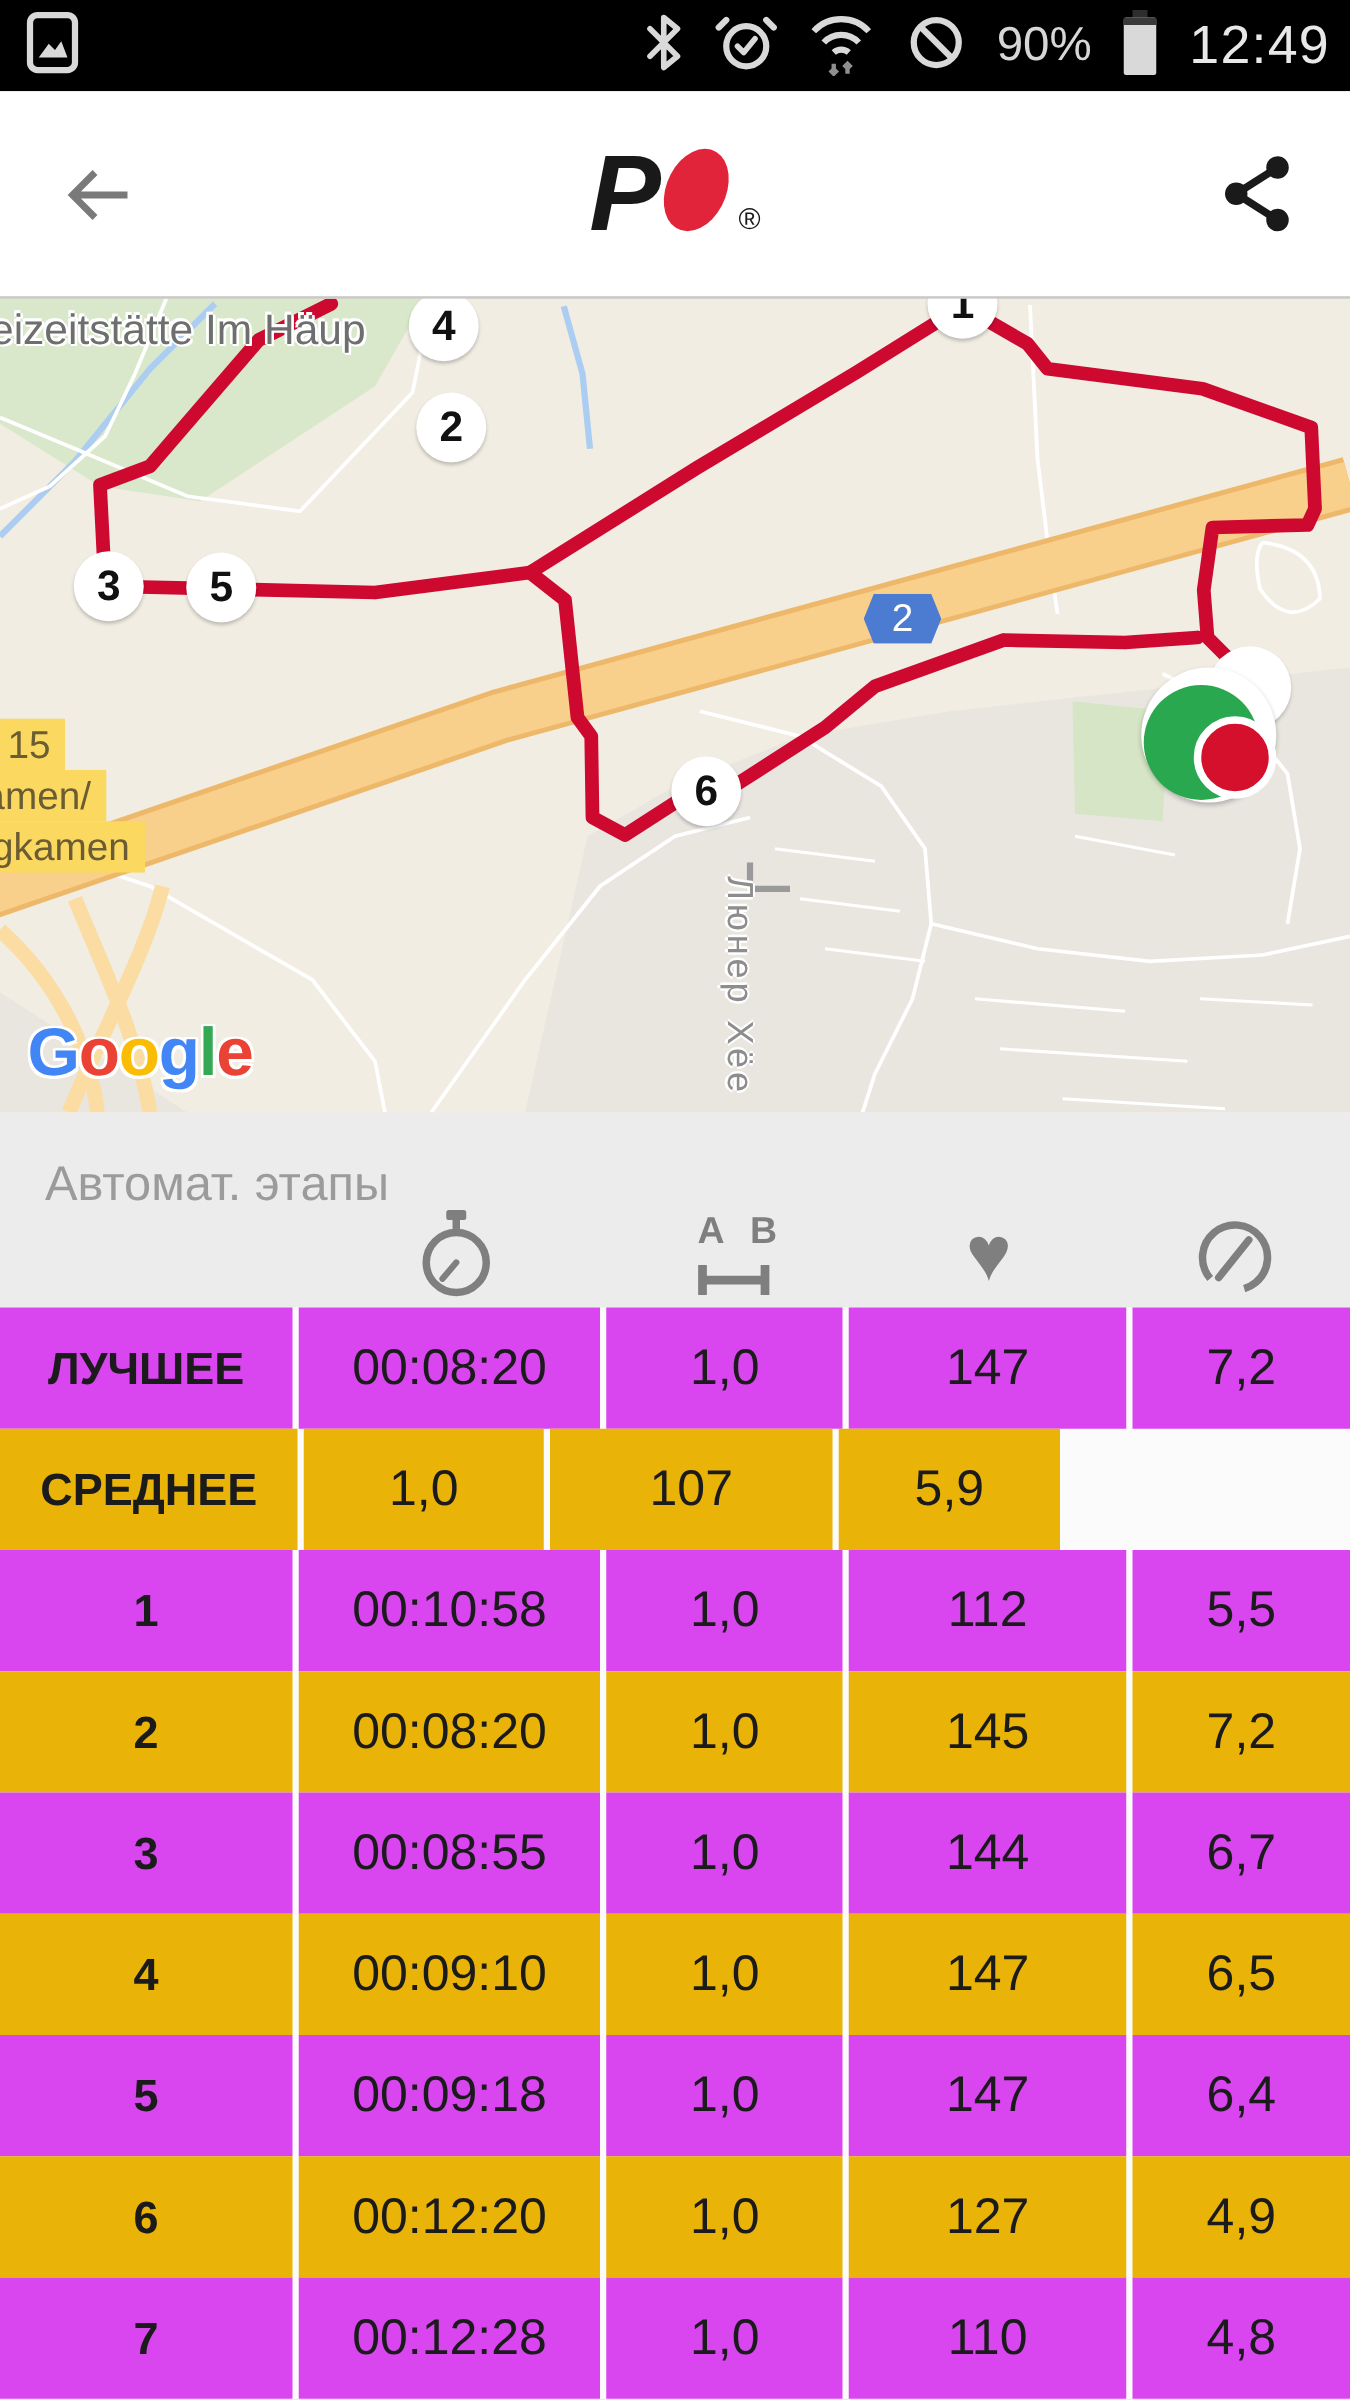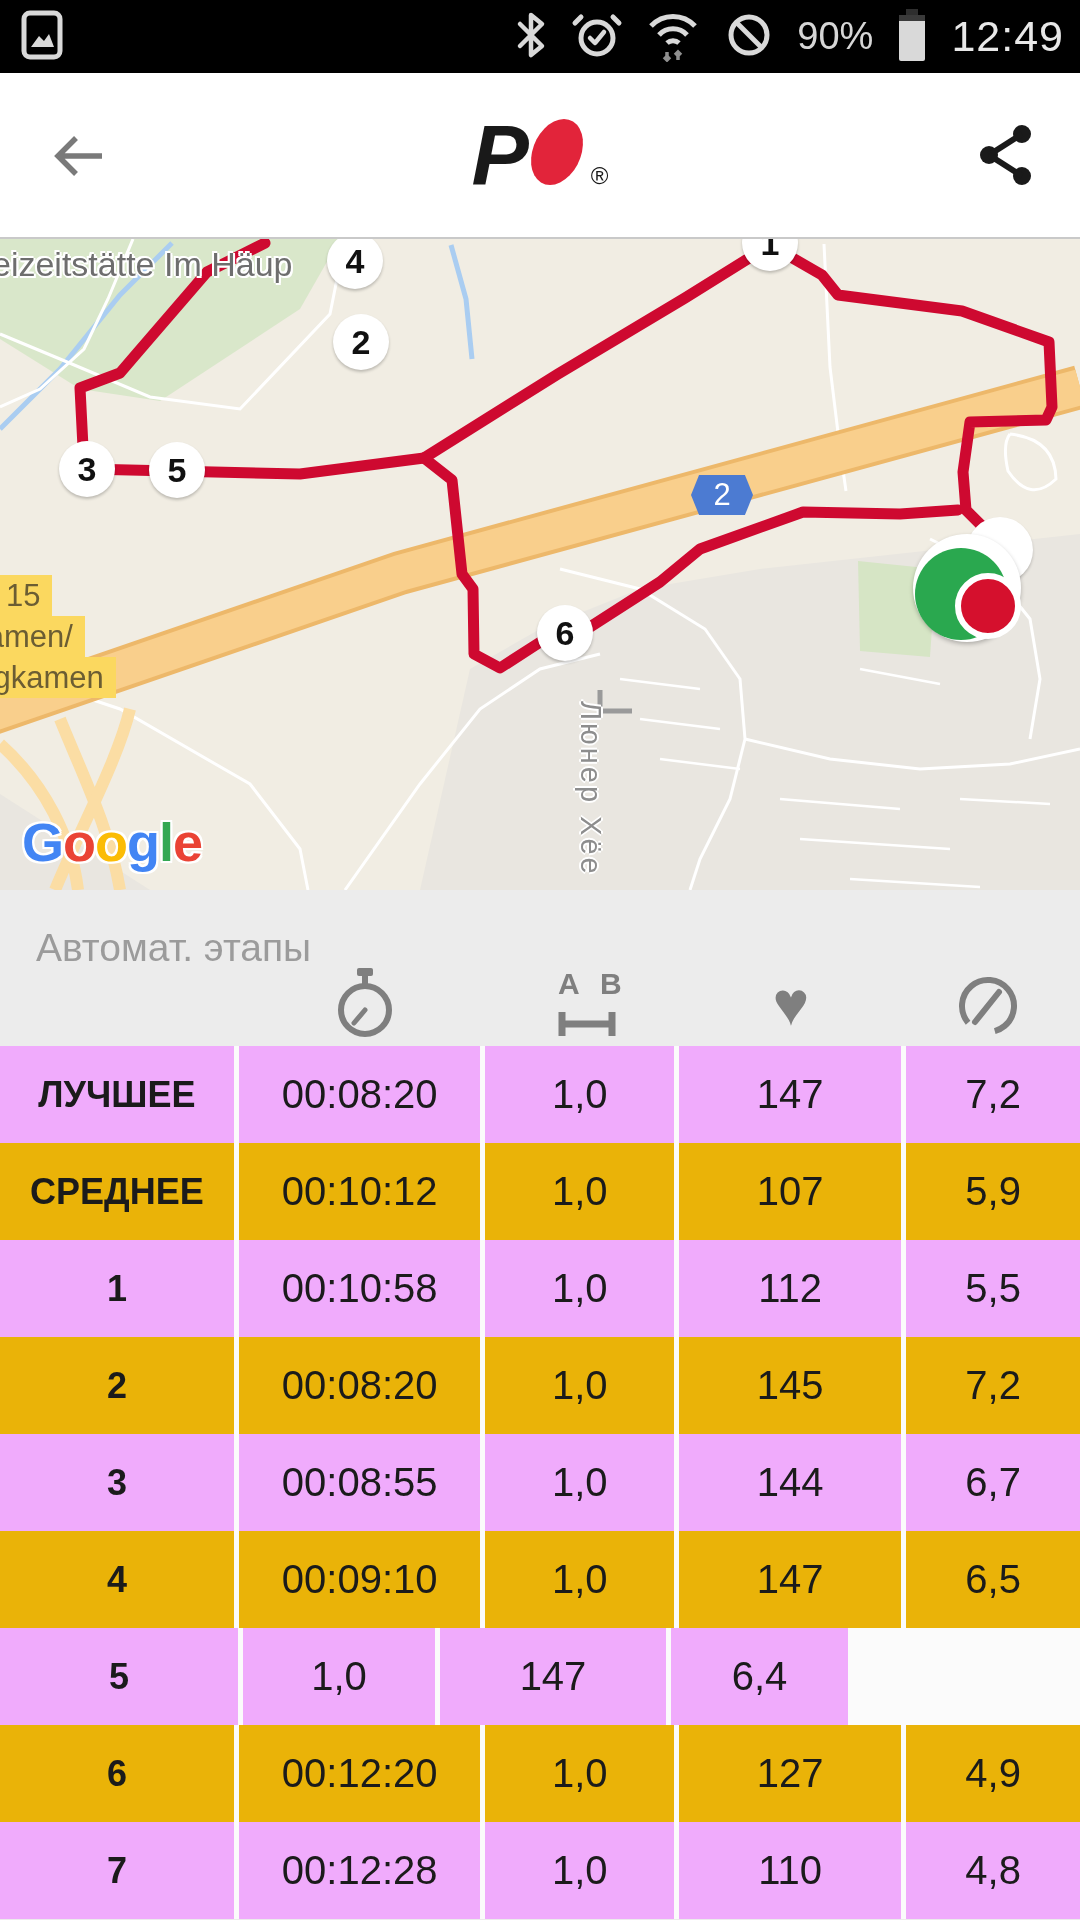--- a/index.html
+++ b/index.html
@@ -55,21 +55,21 @@
           text-shadow:-2px 0 #fff,2px 0 #fff,0 -2px #fff,0 2px #fff,2px 2px #fff,-2px -2px #fff,2px -2px #fff,-2px 2px #fff;}
 
   
   .laps-title{position:absolute;left:36px;top:926px;font-size:39px;color:#9b9b9b;}
   .col-icon{position:absolute;top:966px;width:100px;height:76px;display:flex;align-items:center;justify-content:center;}
   .ci-1{left:315px;} .ci-2{left:539px;} .ci-3{left:741px;} .ci-4{left:938px;}
   .heart-glyph{font-size:62px;color:#7f7f7f;line-height:1;}
 
   .laps-table{position:absolute;left:0;top:1046px;width:1080px;}
   .lap-row{display:flex;height:97px;background:#fbfbfb;gap:5px;}
-  .lap-row.dark  .cell{background:#f0abfc;}
+  .lap-row.dark  .cell{background:#d946ef;}
   .lap-row.light .cell{background:#eab308;}
   .cell{display:flex;align-items:center;justify-content:center;font-size:40px;color:#1b1b1b;}
   .cell.c1{width:238px;font-weight:bold;font-size:36px;}
   .cell.c2{width:246px;} .cell.c3{width:192px;} .cell.c4{width:226px;} .cell.c5{width:177px;}
 </style>
 </head>
 <body>
 
 <div class="screen">
 
@@ -256,21 +256,20 @@
   <div class="laps-table" id="laps-table">
       <div class="lap-row dark">
         <div class="cell c1">ЛУЧШЕЕ</div>
         <div class="cell c2">00:08:20</div>
         <div class="cell c3">1,0</div>
         <div class="cell c4">147</div>
         <div class="cell c5">7,2</div>
       </div>
       <div class="lap-row light">
         <div class="cell c1">СРЕДНЕЕ</div>
-        <div class="cell c2">00:10:12</div>
         <div class="cell c3">1,0</div>
         <div class="cell c4">107</div>
         <div class="cell c5">5,9</div>
       </div>
       <div class="lap-row dark">
         <div class="cell c1">1</div>
         <div class="cell c2">00:10:58</div>
         <div class="cell c3">1,0</div>
         <div class="cell c4">112</div>
         <div class="cell c5">5,5</div>
@@ -291,20 +290,21 @@
       </div>
       <div class="lap-row light">
         <div class="cell c1">4</div>
         <div class="cell c2">00:09:10</div>
         <div class="cell c3">1,0</div>
         <div class="cell c4">147</div>
         <div class="cell c5">6,5</div>
       </div>
       <div class="lap-row dark">
         <div class="cell c1">5</div>
+        <div class="cell c2">00:09:18</div>
         <div class="cell c3">1,0</div>
         <div class="cell c4">147</div>
         <div class="cell c5">6,4</div>
       </div>
       <div class="lap-row light">
         <div class="cell c1">6</div>
         <div class="cell c2">00:12:20</div>
         <div class="cell c3">1,0</div>
         <div class="cell c4">127</div>
         <div class="cell c5">4,9</div>

